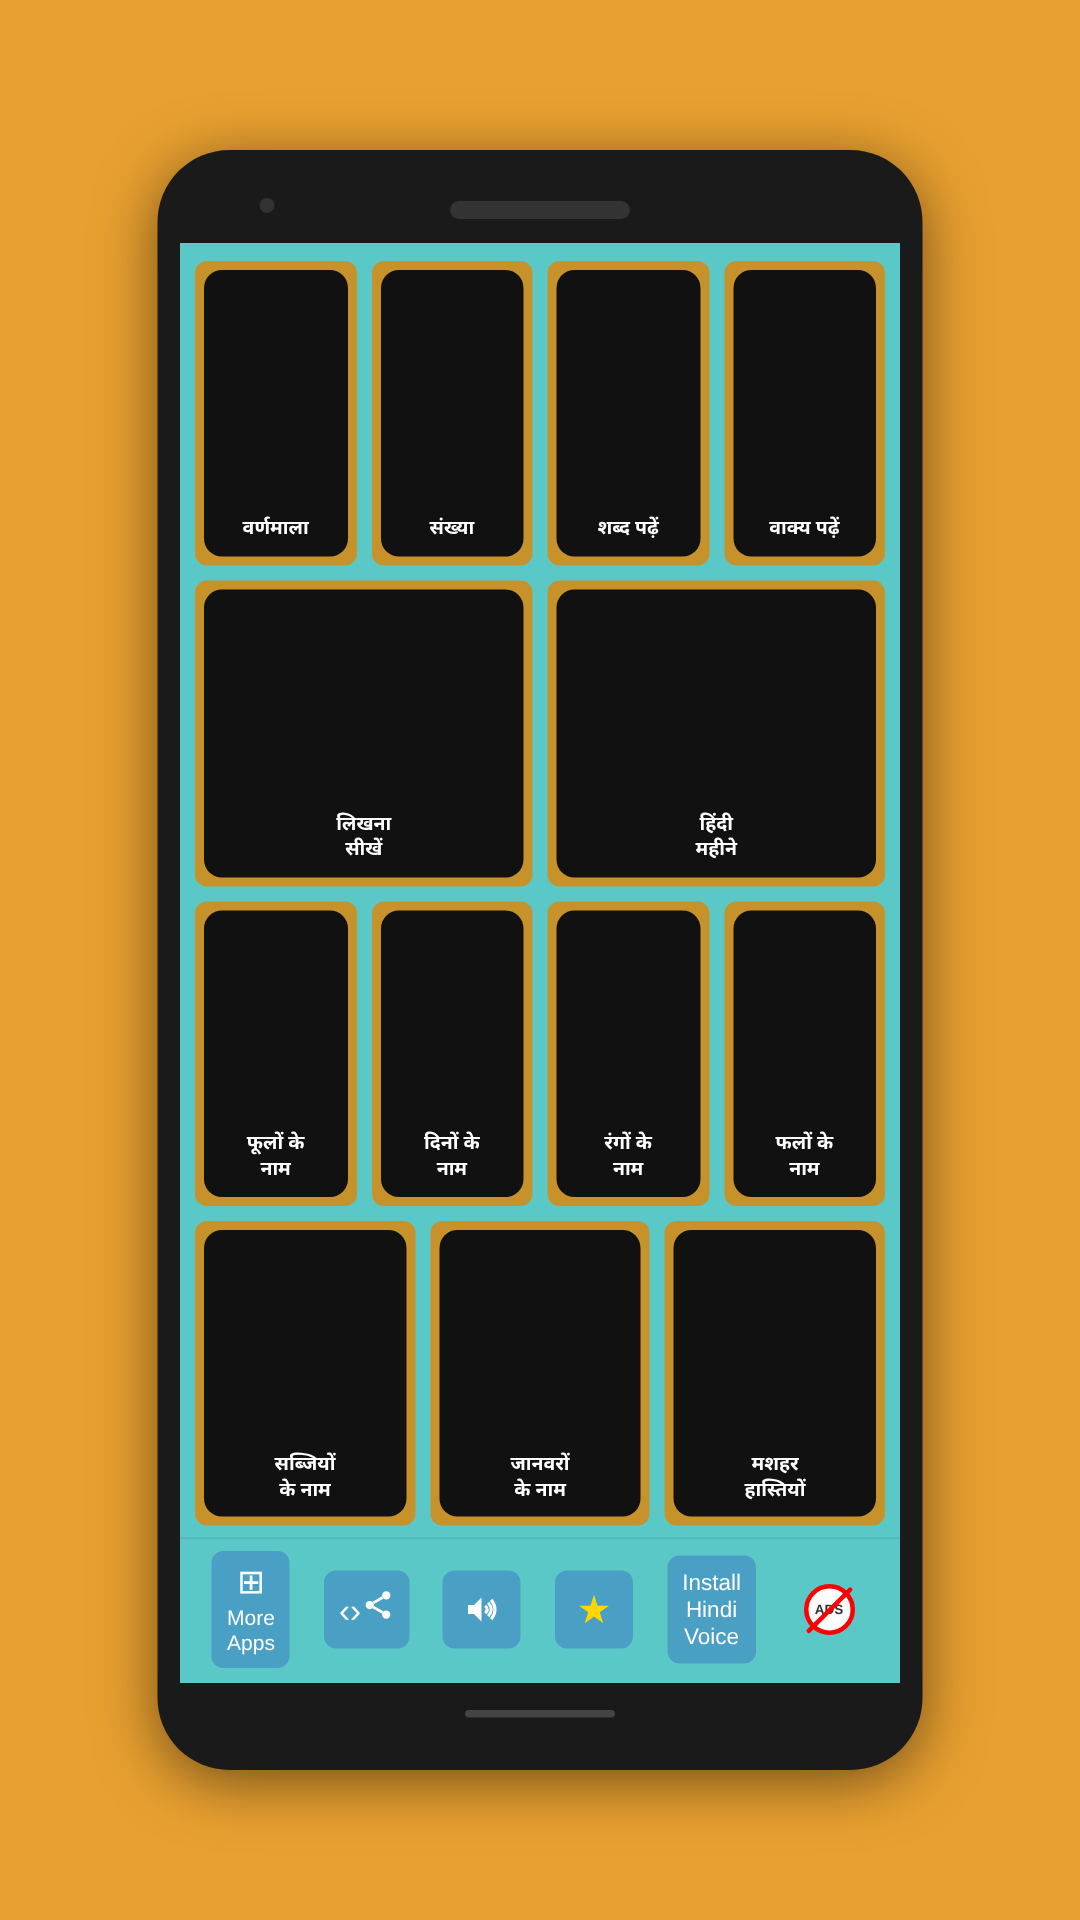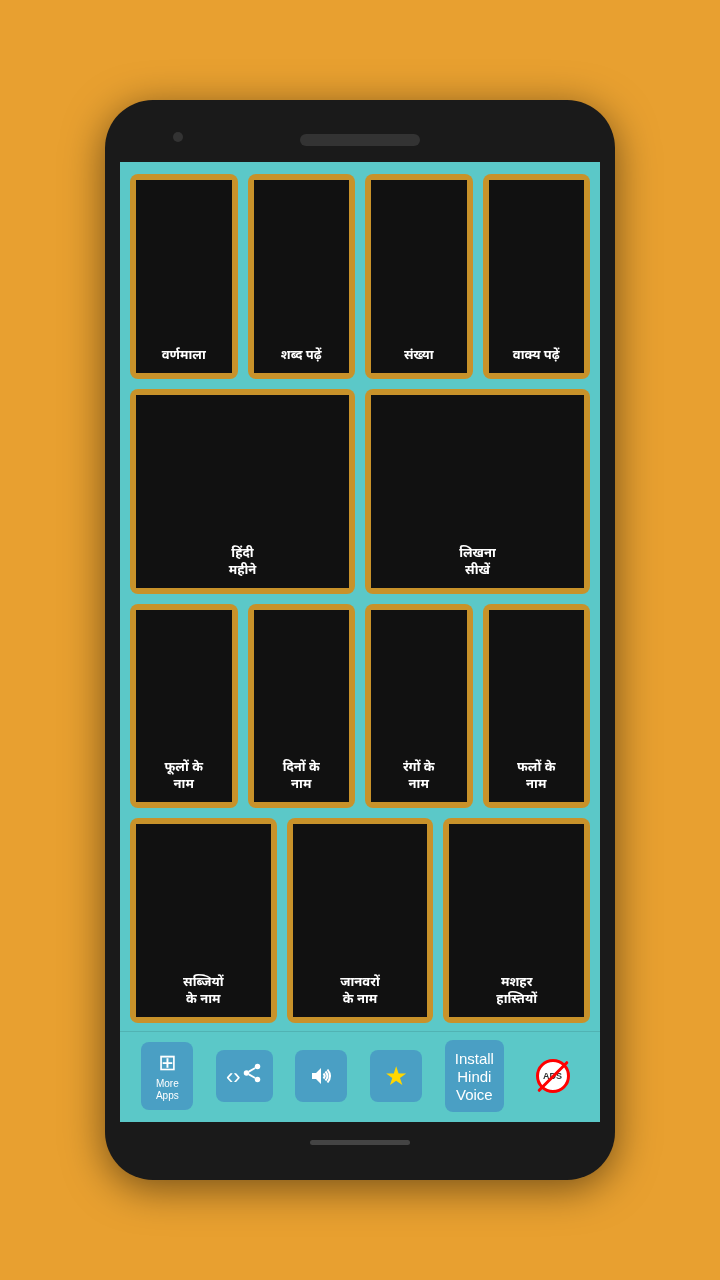--- a/index.html
+++ b/index.html
@@ -87,21 +87,21 @@
       display: flex;
       align-items: center;
       justify-content: center;
       cursor: pointer;
     }
 
     .card-inner {
       width: 100%;
       height: 100%;
       background: #111;
-      border-radius: 0;
+      border-radius: 12px;
       display: flex;
       align-items: flex-end;
       justify-content: center;
       padding-bottom: 8px;
     }
 
     .card-label {
       color: white;
       font-size: 13px;
       font-weight: bold;
@@ -137,21 +137,21 @@
       display: flex;
       flex-direction: column;
       align-items: center;
       justify-content: center;
       min-width: 52px;
       min-height: 52px;
     }
 
     .bottom-btn-label {
       color: white;
-      font-size: 10px;
+      font-size: 14px;
       text-align: center;
       margin-top: 2px;
       line-height: 1.2;
     }
 
     .icon-symbol {
       font-size: 22px;
       color: white;
     }
 
@@ -213,44 +213,44 @@
     <div class="grid-area">
 
       <div class="grid-row">
         <div class="card">
           <div class="card-inner">
             <span class="card-label">वर्णमाला</span>
           </div>
         </div>
         <div class="card">
           <div class="card-inner">
+            <span class="card-label">संख्या</span>
+          </div>
+        </div>
+        <div class="card">
+          <div class="card-inner">
             <span class="card-label">शब्द पढ़ें</span>
           </div>
         </div>
         <div class="card">
           <div class="card-inner">
-            <span class="card-label">संख्या</span>
-          </div>
-        </div>
-        <div class="card">
-          <div class="card-inner">
             <span class="card-label">वाक्य पढ़ें</span>
           </div>
         </div>
       </div>
 
       <div class="grid-row">
         <div class="card">
           <div class="card-inner">
+            <span class="card-label">लिखना<br>सीखें</span>
+          </div>
+        </div>
+        <div class="card">
+          <div class="card-inner">
             <span class="card-label">हिंदी<br>महीने</span>
-          </div>
-        </div>
-        <div class="card">
-          <div class="card-inner">
-            <span class="card-label">लिखना<br>सीखें</span>
           </div>
         </div>
       </div>
 
       <div class="grid-row">
         <div class="card">
           <div class="card-inner">
             <span class="card-label">फूलों के<br>नाम</span>
           </div>
         </div>

